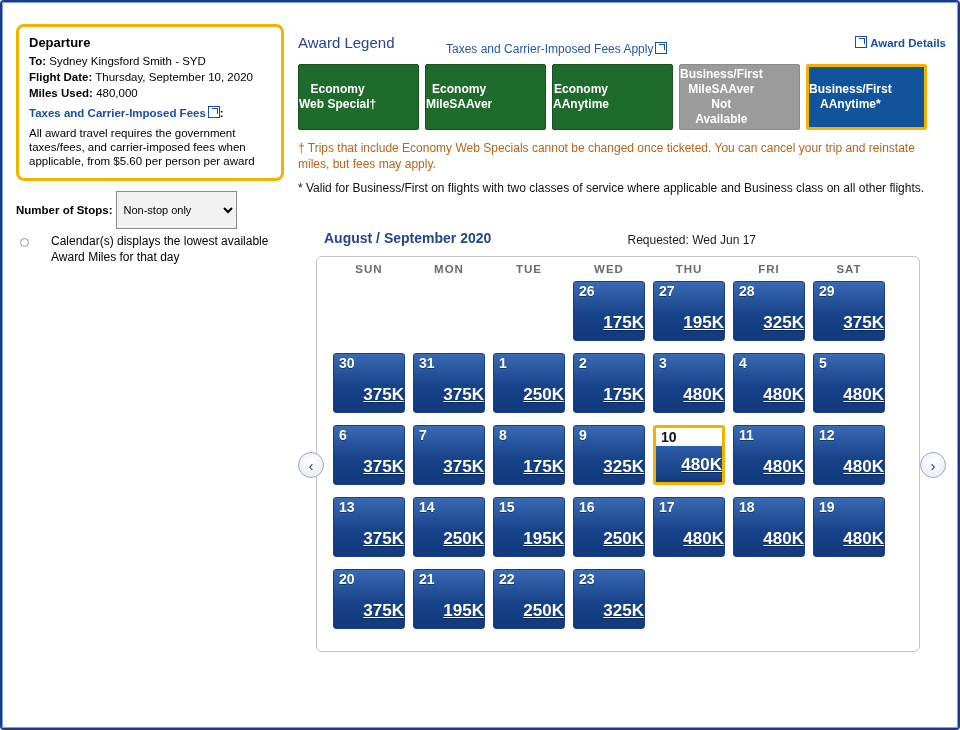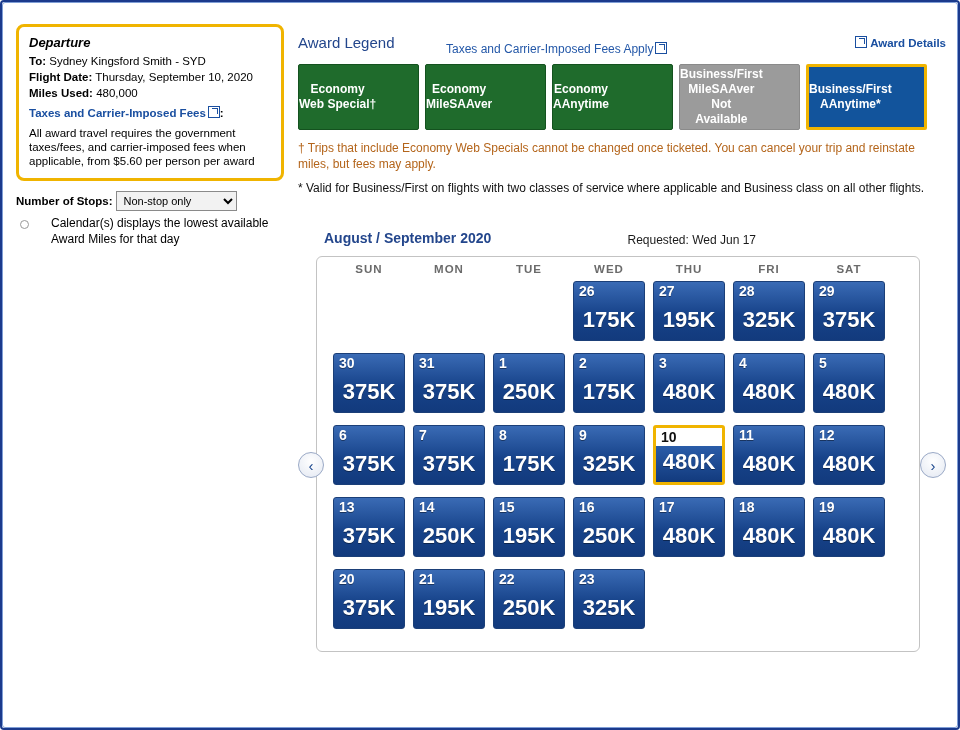--- a/index.html
+++ b/index.html
@@ -45,21 +45,20 @@
     border-radius: 8px;
     background: #ffffff;
     padding: 8px 10px 10px 10px;
     box-sizing: border-box;
     width: 268px;
   }
   .departure-title {
     font-weight: bold;
     font-size: 13px;
     margin-bottom: 4px;
-    font-style: italic;
   }
   .dep-line {
     font-size: 11.5px;
     line-height: 15px;
     margin-bottom: 1px;
   }
   .dep-line b { font-weight: bold; }
   .fees-link {
     color: #1a4fa0;
     font-weight: bold;
@@ -96,21 +95,21 @@
     align-items: center;
     gap: 4px;
     font-size: 11.5px;
   }
   .stops-label { font-weight: bold; font-size: 11.5px; }
   .stops-select {
     font-family: "Liberation Sans", sans-serif;
     font-size: 11px;
     border: 1px solid #8a8a8a;
     background: #f2f2f2;
-    padding: 2px 2px;
+    padding: 11px 2px;
     width: 121px;
   }
   .calendar-note {
     margin-top: 4px;
     display: flex;
     gap: 22px;
     font-size: 12px;
     line-height: 16px;
     padding-left: 4px;
   }
@@ -310,24 +309,25 @@
     left: 5px;
     top: 1px;
     font-size: 14px;
     font-weight: bold;
     text-shadow: 0 1px 0 rgba(0,0,0,.4);
   }
   .daybox .miles {
     position: absolute;
     left: 0; right: 0;
     bottom: 7px;
-    text-align: center;
-    font-size: 22px;
+    text-align: right;
+    font-size: 17px;
     font-weight: bold;
     text-shadow: 0 1px 0 rgba(0,0,0,.4);
+    text-decoration: underline;
   }
   .daybox.selected {
     border: 3px solid #f0b400;
     background: linear-gradient(#ffffff, #ffffff 34%, #2a5ca8 34%, #123a7d);
   }
   .daybox.selected .dnum { color: #111; text-shadow: none; }
 
   .arrow {
     position: absolute;
     top: 222px;

